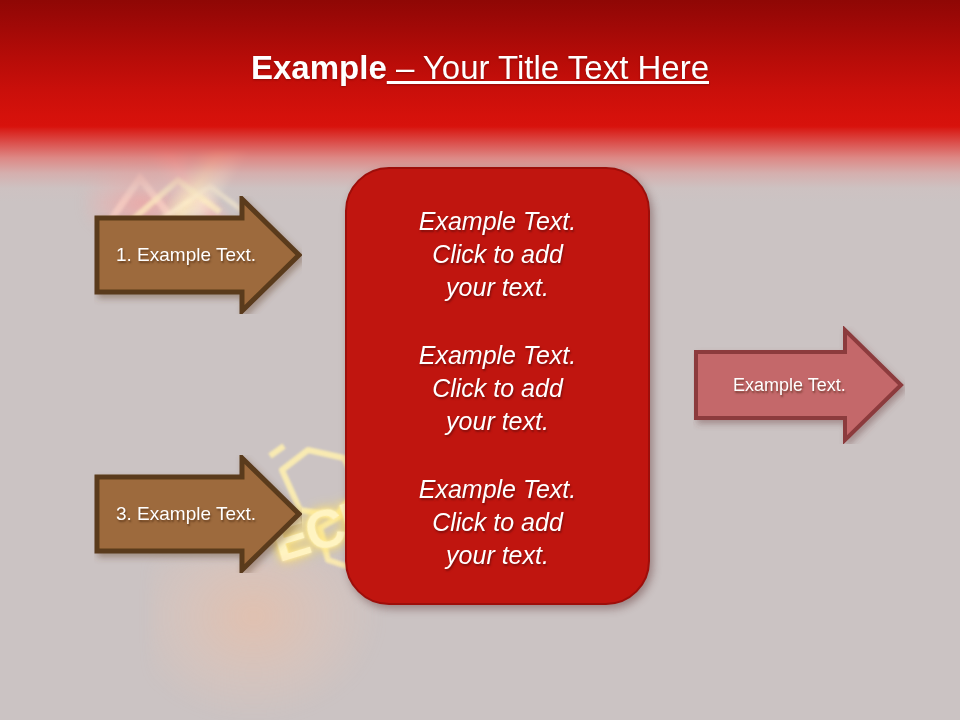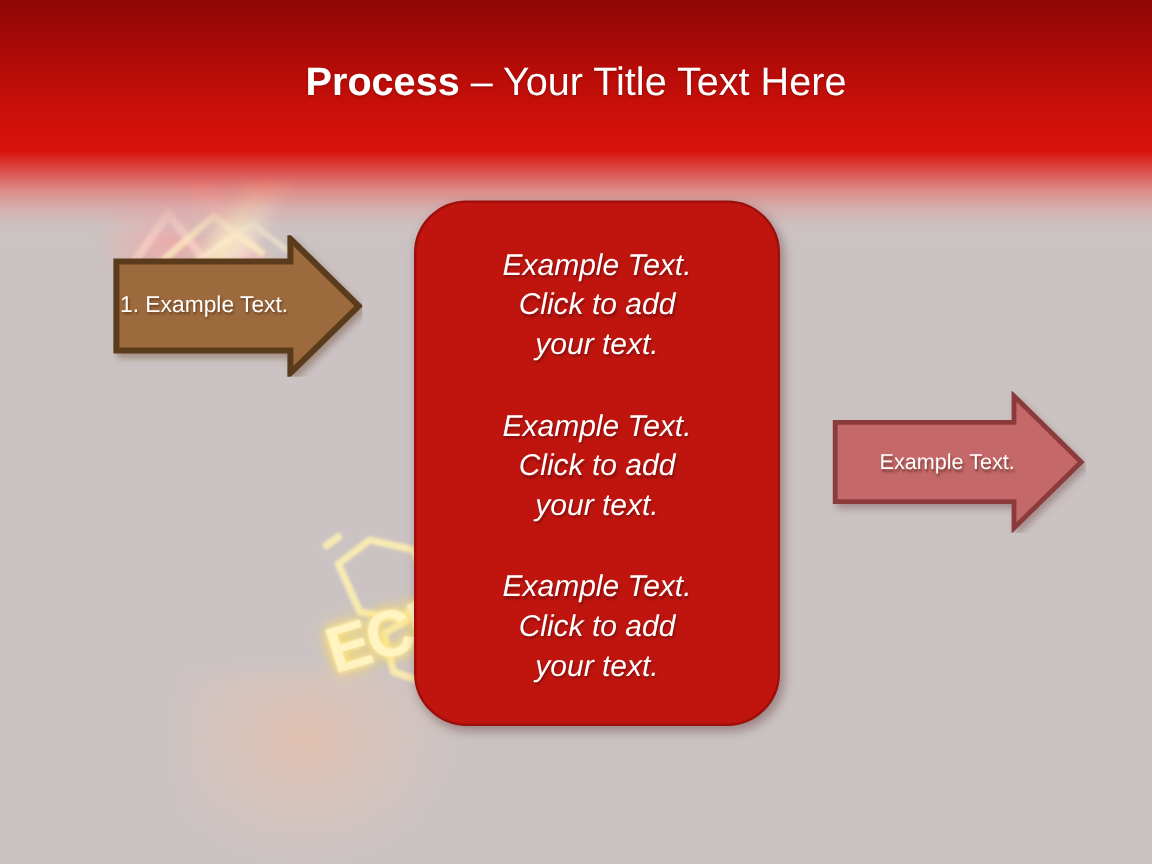--- a/index.html
+++ b/index.html
@@ -116,21 +116,21 @@
     left: 0; top: 48px;
     width: 960px;
     text-align: center;
     color: #FFFFFF;
     font-size: 33px;
     line-height: 40px;
     white-space: pre;
     text-shadow: 0 1px 2px rgba(80,0,0,0.45);
   }
   .title .strong { font-weight: bold; }
-  .title .light  { font-weight: normal; }
+  .title .light  { font-weight: normal; text-decoration: underline; }
 
   
   .center-box {
     position: absolute;
     left: 345px; top: 167px;
     width: 305px; height: 438px;
     background: #C0150F;
     border-radius: 44px;
     border: 2px solid #9E0E0A;
     box-shadow: 3px 4px 9px rgba(80,30,30,0.40);
@@ -164,21 +164,21 @@
     width: 100%;
     height: 100%;
     display: flex;
     align-items: center;
     color: #FFFFFF;
     font-size: 19px;
     text-shadow: 1px 2px 2px rgba(60,30,10,0.55);
     pointer-events: none;
     white-space: pre;
   }
-  .arrow-label.brown  { padding-left: 6px; justify-content: flex-start; }
+  .arrow-label.brown  { padding-left: 22px; justify-content: flex-start; }
   .arrow-label.pink   { padding-left: 40px; justify-content: flex-start; font-size: 18px; }
 </style>
 </head>
 <body>
 
 <div id="slide">
 
   <div class="bg-base"></div>
 
   <div class="wm wm-pink-blob"></div>
@@ -203,21 +203,21 @@
       </g>
     </svg>
   </div>
 
   <div class="wm wm-eck">ECK</div>
   <div class="wm wm-warm-glow"></div>
 
   <div class="header-band"></div>
   <div class="header-fade"></div>
 
-  <div class="title"><span class="strong">Process</span><span class="light"> – Your Title Text Here</span></div>
+  <div class="title"><span class="strong">Example</span><span class="light"> – Your Title Text Here</span></div>
 
   <div class="center-box">
     <div class="center-para">Example Text.
 Click  to add
 your text.</div>
     <div class="center-para">Example Text.
 Click  to add
 your text.</div>
     <div class="center-para">Example Text.
 Click  to add
@@ -230,20 +230,31 @@
         <filter id="shA1" x="-20%" y="-20%" width="150%" height="150%">
           <feDropShadow dx="3" dy="4" stdDeviation="3" flood-color="#6a4a30" flood-opacity="0.45"></feDropShadow>
         </filter>
       </defs>
       <path d="M3 22 L148 22 L148 3 L205 59 L148 115 L148 96 L3 96 Z" fill="#9D6B3C" stroke="#5A3A1C" stroke-width="5" stroke-linejoin="miter" filter="url(#shA1)"></path>
     </svg>
     <div class="arrow-label brown">1. Example Text.</div>
   </div>
 
 
+  <div class="arrow" style="left:94px; top:455px; width:208px; height:118px;">
+    <svg width="208" height="118" viewBox="0 0 208 118">
+      <defs>
+        <filter id="shA3" x="-20%" y="-20%" width="150%" height="150%">
+          <feDropShadow dx="3" dy="4" stdDeviation="3" flood-color="#6a4a30" flood-opacity="0.45"></feDropShadow>
+        </filter>
+      </defs>
+      <path d="M3 22 L148 22 L148 3 L205 59 L148 115 L148 96 L3 96 Z" fill="#9D6B3C" stroke="#5A3A1C" stroke-width="5" stroke-linejoin="miter" filter="url(#shA3)"></path>
+    </svg>
+    <div class="arrow-label brown">3. Example Text.</div>
+  </div>
 
   <div class="arrow" style="left:693px; top:326px; width:212px; height:118px;">
     <svg width="212" height="118" viewBox="0 0 212 118">
       <defs>
         <filter id="shB1" x="-20%" y="-20%" width="150%" height="150%">
           <feDropShadow dx="3" dy="4" stdDeviation="3" flood-color="#6a4040" flood-opacity="0.40"></feDropShadow>
         </filter>
       </defs>
       <path d="M3 26 L152 26 L152 4 L208 59 L152 114 L152 92 L3 92 Z" fill="#C4686A" stroke="#8C3A3C" stroke-width="4" stroke-linejoin="miter" filter="url(#shB1)"></path>
     </svg>

